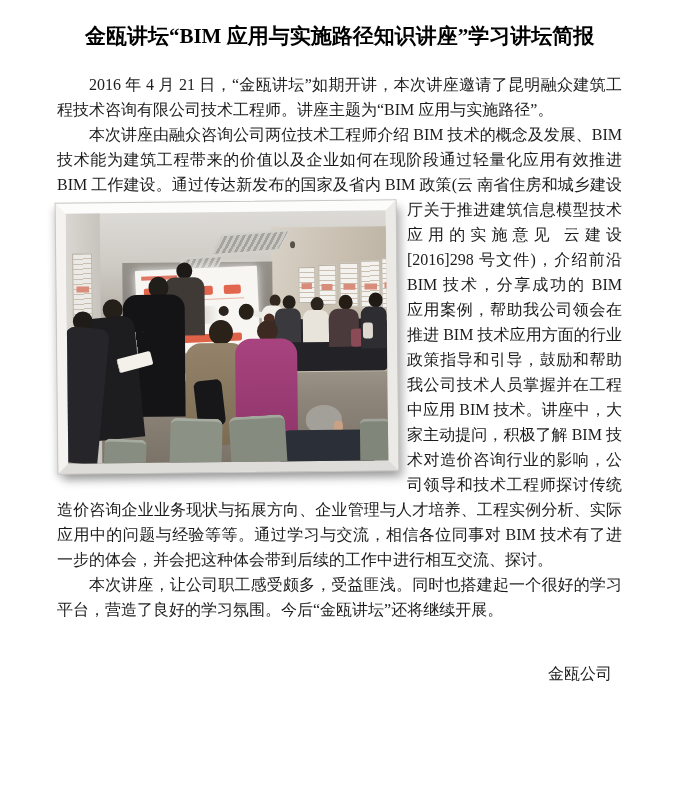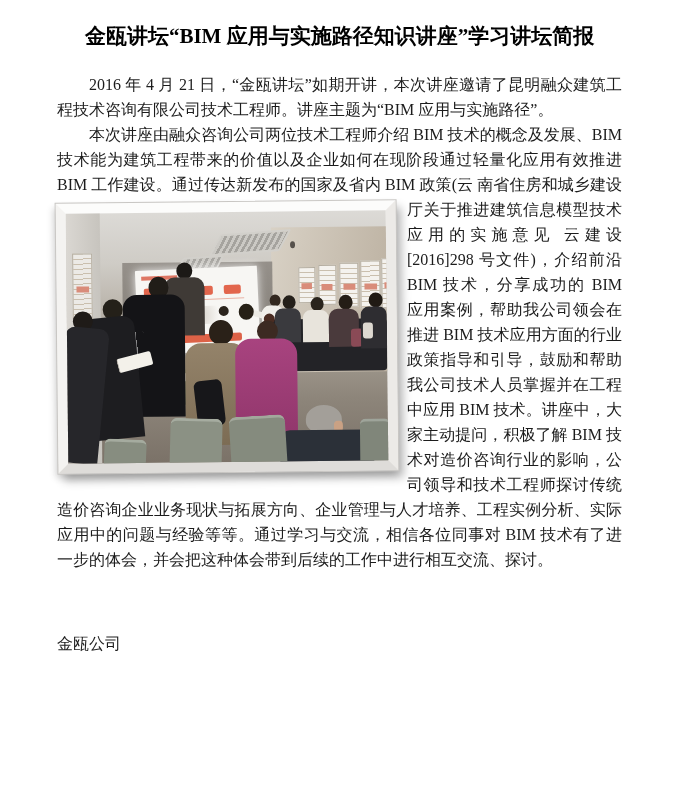--- a/index.html
+++ b/index.html
@@ -17,21 +17,21 @@
     font-size:21px; font-weight:bold; text-align:center;
     line-height:32px; color:#000;
     margin:4px 0 20px 0;
   }
   .para {
     font-size:16px; line-height:25px;
     text-align:justify;
     text-indent:2em;
     margin:0;
   }
-  .signature { margin-top:58px; clear:both; text-align:left; padding-right:10px; }
+  .signature { margin-top:38px; clear:both; text-align:right; padding-right:10px; }
   .sig-line { font-size:16px; line-height:28px; }
 
   
   .photo-frame {
     float:left;
     display:block;
     margin:5px 10px 6px 0;
     border:10px solid;
     border-color:#fcfcfb #eceae7 #dedcd9 #f4f3f1; 
     outline:1px solid #c9c7c4;
@@ -162,18 +162,19 @@
         <span class="ab" style="left:36px;top:226px;width:42px;height:26px;background:#878d80;border-top:3px solid #a5ab9f;border-radius:6px 6px 0 0;transform:rotate(3deg);"></span>
         <span class="ab" style="left:102px;top:206px;width:52px;height:46px;background:#8b9184;border-top:3px solid #a6aca0;border-radius:7px 7px 0 0;transform:rotate(2deg);"></span>
         <span class="ab" style="left:162px;top:204px;width:56px;height:48px;background:#858b7e;border-top:3px solid #a2a89c;border-radius:7px 7px 0 0;transform:rotate(-3deg);"></span>
         <span class="ab" style="left:292px;top:208px;width:30px;height:44px;background:#80867a;border-top:3px solid #9ea49a;border-radius:6px 6px 0 0;"></span>
       </span>
     </span>
 
     <span>南省住房和城乡建设厅关于推进建筑信息模型技术应用的实施意见 云建设[2016]298 号文件)，介绍前沿 BIM 技术，分享成功的 BIM 应用案例，帮助我公司领会在推进 BIM 技术应用方面的行业政策指导和引导，鼓励和帮助我公司技术人员掌握并在工程中应用 BIM 技术。讲座中，大家主动提问，积极了解 BIM 技术对造价咨询行业的影响，公司领导和技术工程师探讨传统造价咨询企业业务现状与拓展方向、企业管理与人才培养、工程实例分析、实际应用中的问题与经验等等。通过学习与交流，相信各位同事对 BIM 技术有了进一步的体会，并会把这种体会带到后续的工作中进行相互交流、探讨。</span>
   </div>
 
+  <div class="para">本次讲座，让公司职工感受颇多，受益匪浅。同时也搭建起一个很好的学习平台，营造了良好的学习氛围。今后“金瓯讲坛”还将继续开展。</div>
 
   <div class="signature">
     <div class="sig-line">金瓯公司</div>
   </div>
 
 </div>
 
 </body></html>

